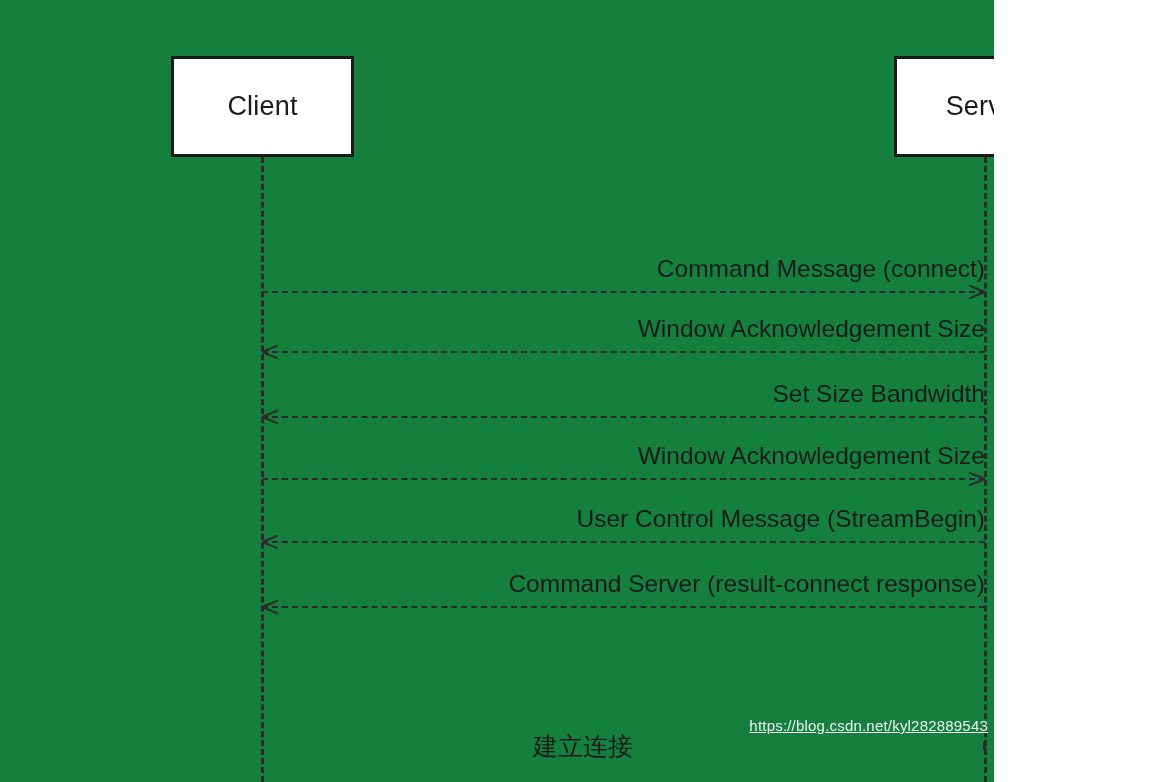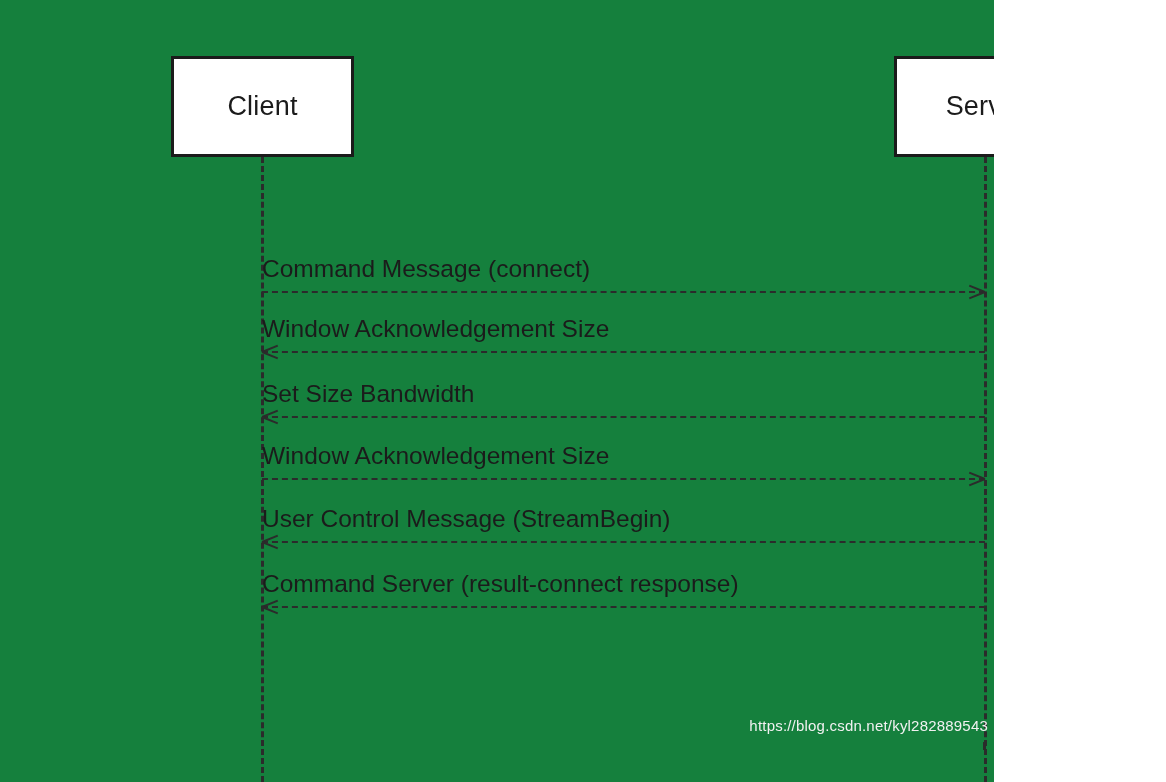--- a/index.html
+++ b/index.html
@@ -52,21 +52,21 @@
     position: absolute;
     left: 262px;
     width: 723px;
     height: 0;
   }
   .message-label {
     position: absolute;
     left: 0;
     width: 100%;
     bottom: 8px;
-    text-align: left;
+    text-align: right;
     font-size: 24.5px;
     color: #1b1b1b;
     line-height: 1.15;
     white-space: nowrap;
   }
   .message-line {
     position: absolute;
     left: 0;
     top: 0;
     width: 100%;
@@ -122,20 +122,21 @@
 
   
   #watermark {
     position: absolute;
     right: 6px;
     top: 717px;
     font-size: 15px;
     color: #f1f1f1;
     letter-spacing: 0.2px;
     white-space: nowrap;
+    text-decoration: underline;
   }
   #watermark-dot {
     position: absolute;
     left: 983px;
     top: 742px;
     width: 3px;
     height: 8px;
     background: #2b2b2b;
   }
 </style>
@@ -202,17 +203,18 @@
 
   <div class="message" style="top:606px;">
     <span class="message-label">Command Server (result-connect response)</span>
     <div class="message-line"></div>
     <div class="arrowhead left">
       <span></span>
         <span></span>
     </div>
   </div>
 
+  <div id="diagram-caption">建立连接</div>
 
   <div id="watermark-dot"></div>
   <div id="watermark">https://blog.csdn.net/kyl282889543</div>
 
 </div>
 
 </body></html>

